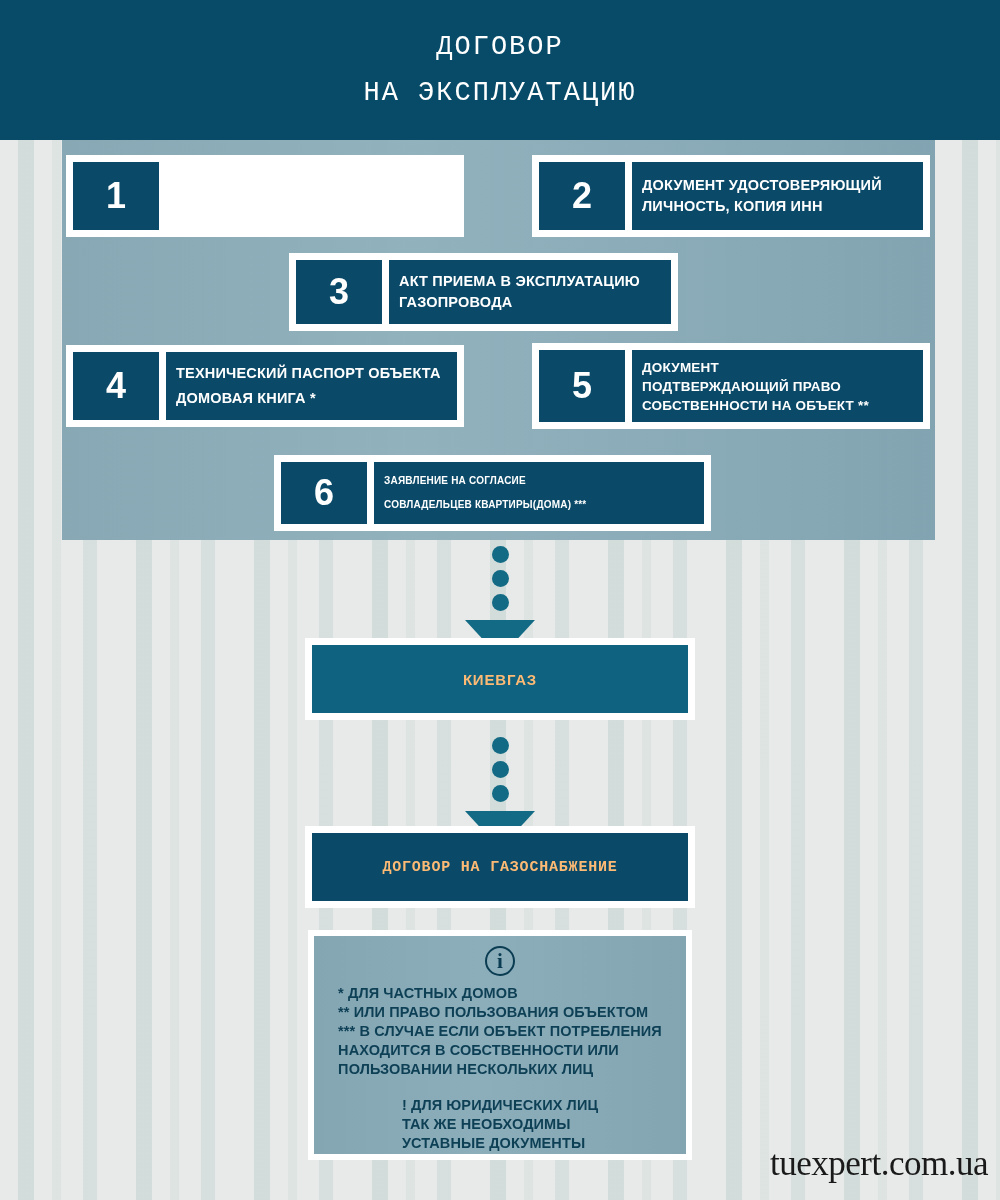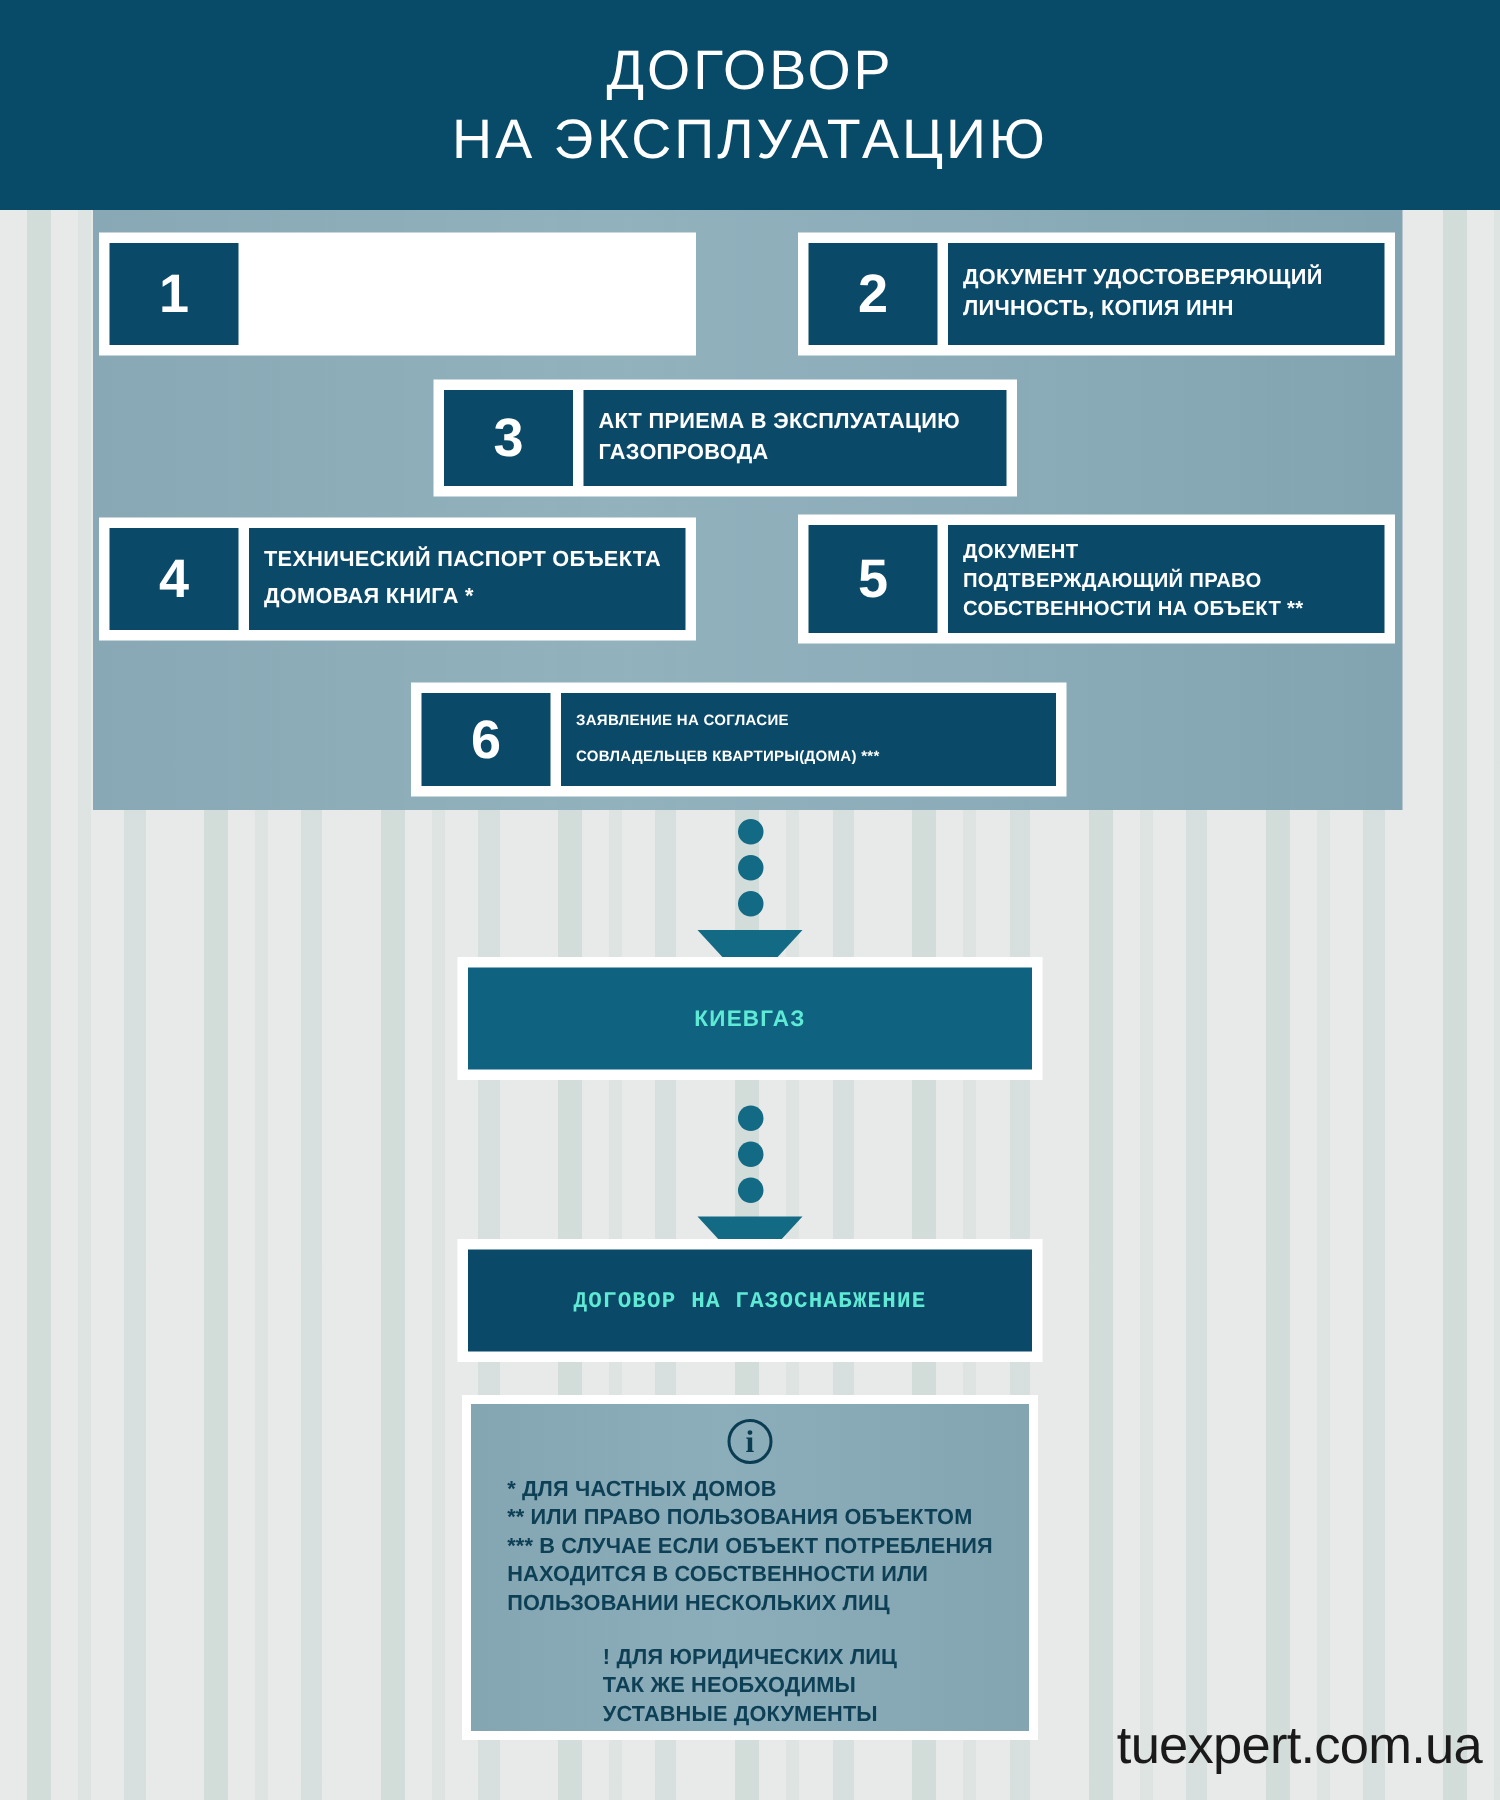--- a/index.html
+++ b/index.html
@@ -48,26 +48,26 @@
     height: 140px;
     background: #084b68;
     z-index: 3;
     display: flex;
     flex-direction: column;
     align-items: center;
     justify-content: center;
   }
   #header .title-line {
     color: #ffffff;
-    font-size: 37px;
+    font-size: 27px;
     letter-spacing: 2px;
     line-height: 46px;
     font-weight: 400;
     text-align: center;
-    font-family: Liberation Sans, sans-serif;
+    font-family: Liberation Mono, monospace;
   }
 
   
   #docs-panel {
     position: absolute;
     left: 62px;
     top: 140px;
     width: 873px;
     height: 400px;
     background: linear-gradient(90deg,#85a6b3 0%, #8fb0bc 40%, #86a8b5 75%, #7fa2b0 100%);
@@ -159,21 +159,21 @@
     padding: 7px;
     box-sizing: border-box;
     z-index: 4;
   }
   .flow-box .inner {
     width: 100%;
     height: 100%;
     display: flex;
     align-items: center;
     justify-content: center;
-    color: #5eead4;
+    color: #fdba74;
     font-size: 15px;
     font-weight: bold;
     letter-spacing: 0.8px;
     text-transform: uppercase;
   }
   #box-kievgaz { left: 305px; top: 638px; width: 390px; height: 82px; }
   #box-kievgaz .inner { background: #0f6381; }
   #box-contract { left: 305px; top: 826px; width: 390px; height: 82px; font-family: Liberation Mono, monospace; }
   #box-contract .inner { background: #0a4a68; }
 
@@ -229,21 +229,21 @@
 
   
   #watermark {
     position: absolute;
     right: 12px;
     bottom: 16px;
     color: #1a1a1a;
     font-size: 35px;
     letter-spacing: -0.5px;
     z-index: 5;
-    font-family: Liberation Sans, sans-serif;
+    font-family: Liberation Serif, serif;
   }
 </style>
 </head>
 <body>
 
 <div id="bg-stripes"></div>
 
 <div id="header">
   <div class="title-line">ДОГОВОР</div>
   <div class="title-line">НА ЭКСПЛУАТАЦИЮ</div>

